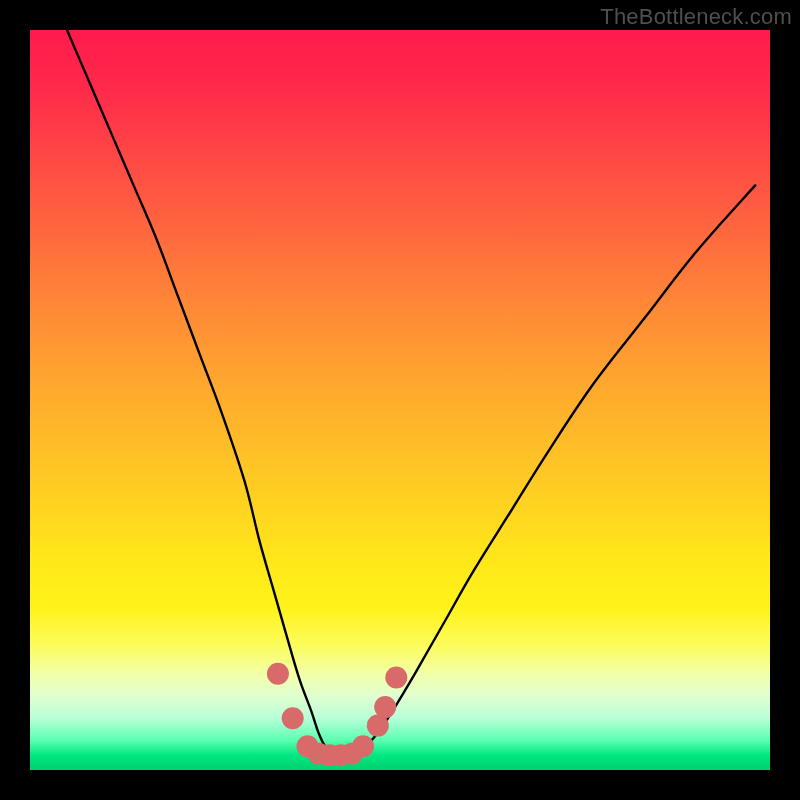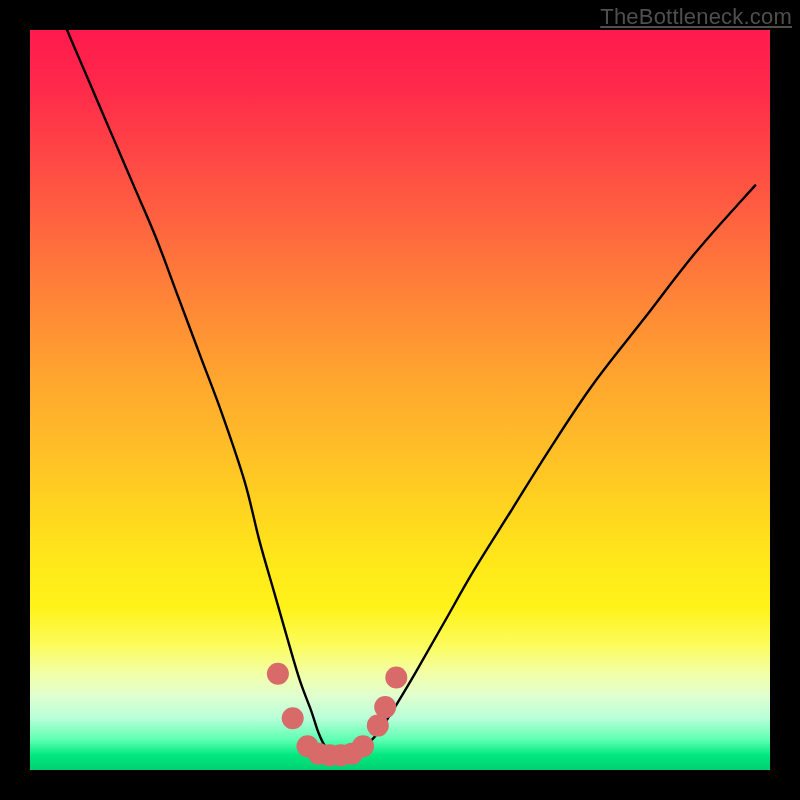--- a/index.html
+++ b/index.html
@@ -47,21 +47,20 @@
   }
   .watermark {
     position: absolute;
     top: 4px;
     right: 8px;
     color: #4f4f4f;
     font-size: 22px;
     font-weight: 500;
     letter-spacing: 0.2px;
     user-select: none;
-    text-decoration: underline;
   }
   svg.curve {
     position: absolute;
     left: 0;
     top: 0;
     width: 740px;
     height: 740px;
     overflow: visible;
   }
 </style>

